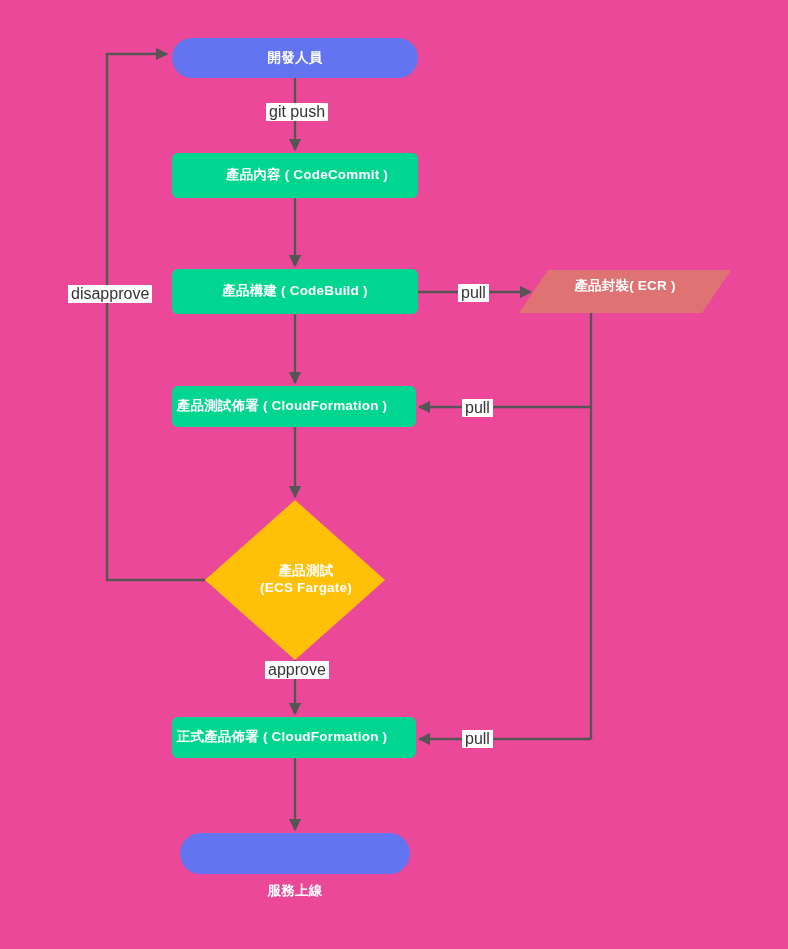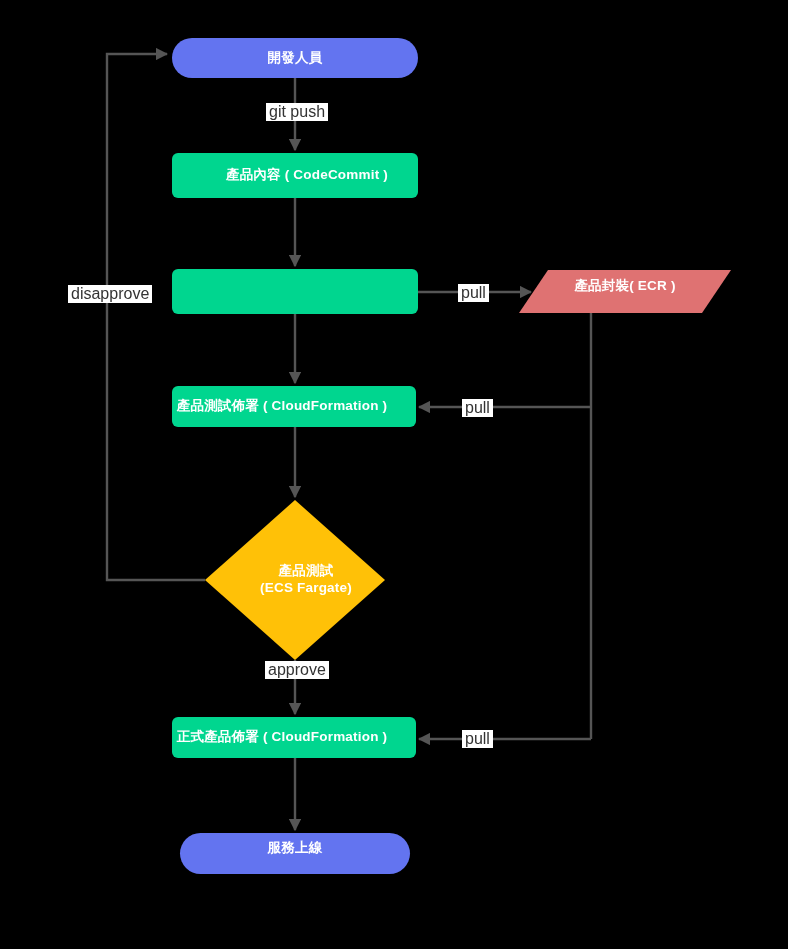--- a/index.html
+++ b/index.html
@@ -7,21 +7,21 @@
     padding: 0;
     background: #ffffff;
   }
   body {
     font-family: "Liberation Sans", "DejaVu Sans", sans-serif;
   }
   #canvas {
     position: relative;
     width: 788px;
     height: 949px;
-    background: #000000;
+    background: #ec4899;
     overflow: hidden;
   }
   #flow-svg {
     position: absolute;
     left: 0;
     top: 0;
     width: 788px;
     height: 949px;
   }
   .edge-line {
@@ -107,31 +107,32 @@
 
     <rect class="node-shape" x="172" y="717" width="244" height="41" rx="6" ry="6" fill="#00d68f"></rect>
 
     <rect class="node-shape" x="180" y="833" width="230" height="41" rx="20.5" ry="20.5" fill="#6374f0"></rect>
   </svg>
 
   <div class="node-label" style="left:172px; top:38px; width:246px; height:40px;">開發人員</div>
 
   <div class="node-label" style="left:172px; top:153px; width:270px; height:45px;">產品內容 ( CodeCommit )</div>
 
+  <div class="node-label" style="left:172px; top:269px; width:246px; height:45px;">產品構建 ( CodeBuild )</div>
 
   <div class="node-label" style="left:519px; top:270px; width:212px; height:33px;">產品封裝( ECR )</div>
 
   <div class="node-label" style="left:172px; top:386px; width:220px; height:41px;">產品測試佈署 ( CloudFormation )</div>
 
   <div class="node-label" style="left:216px; top:500px; width:180px; height:160px;">產品測試
 (ECS Fargate)</div>
 
   <div class="node-label" style="left:172px; top:717px; width:220px; height:41px;">正式產品佈署 ( CloudFormation )</div>
 
-  <div class="node-label" style="left:180px; top:828px; width:230px; height:41px;">服務上線</div>
+  <div class="node-label" style="left:180px; top:871px; width:230px; height:41px;">服務上線</div>
 
   <div class="edge-label" style="left:266px; top:103px;">git push</div>
 
   <div class="edge-label" style="left:458px; top:284px;">pull</div>
 
   <div class="edge-label" style="left:462px; top:399px;">pull</div>
 
   <div class="edge-label" style="left:68px; top:285px;">disapprove</div>
 
   <div class="edge-label" style="left:265px; top:661px;">approve</div>

